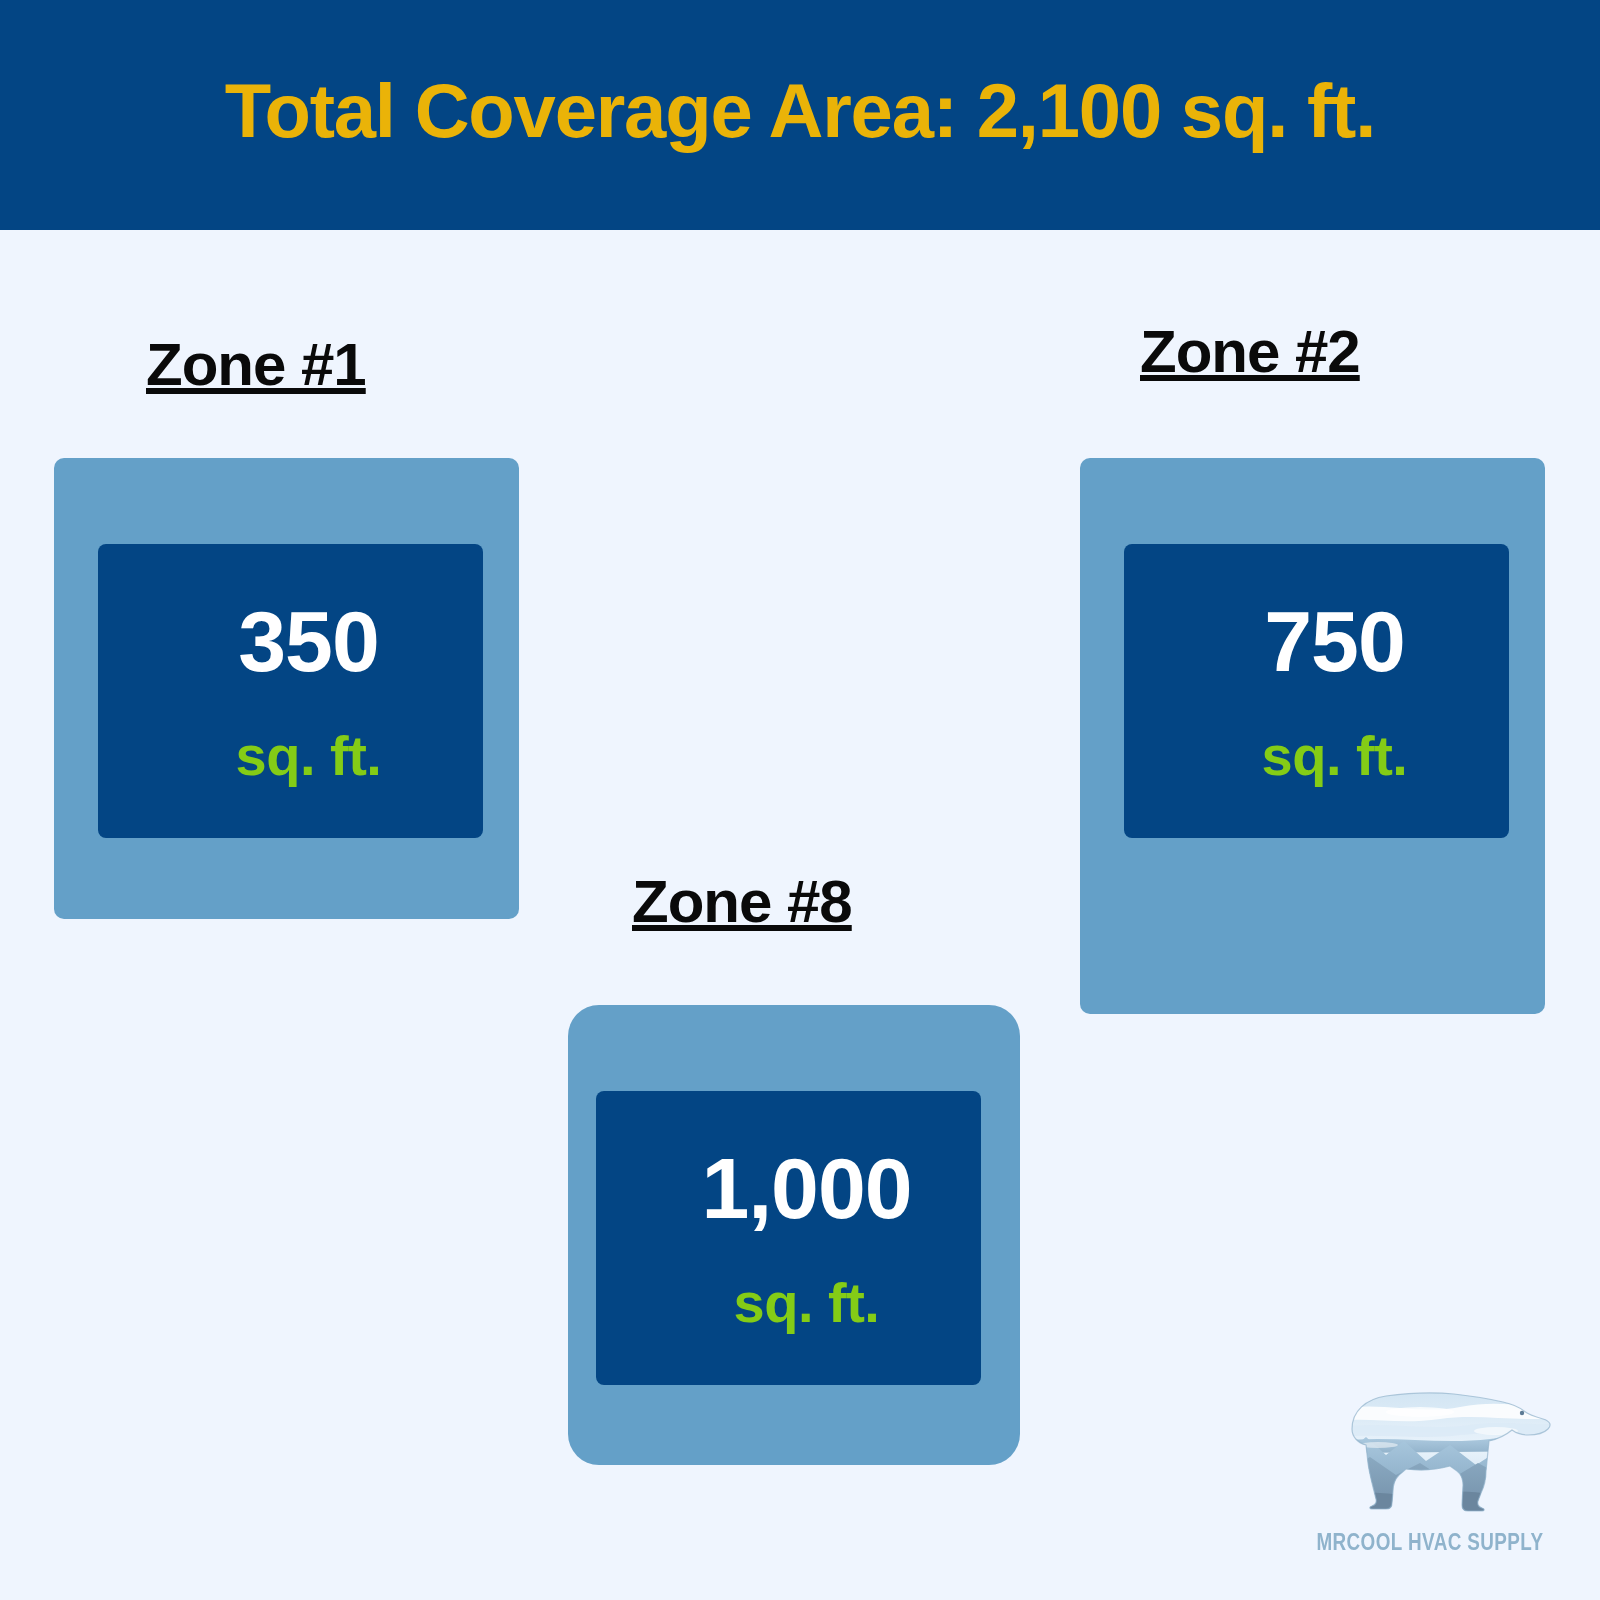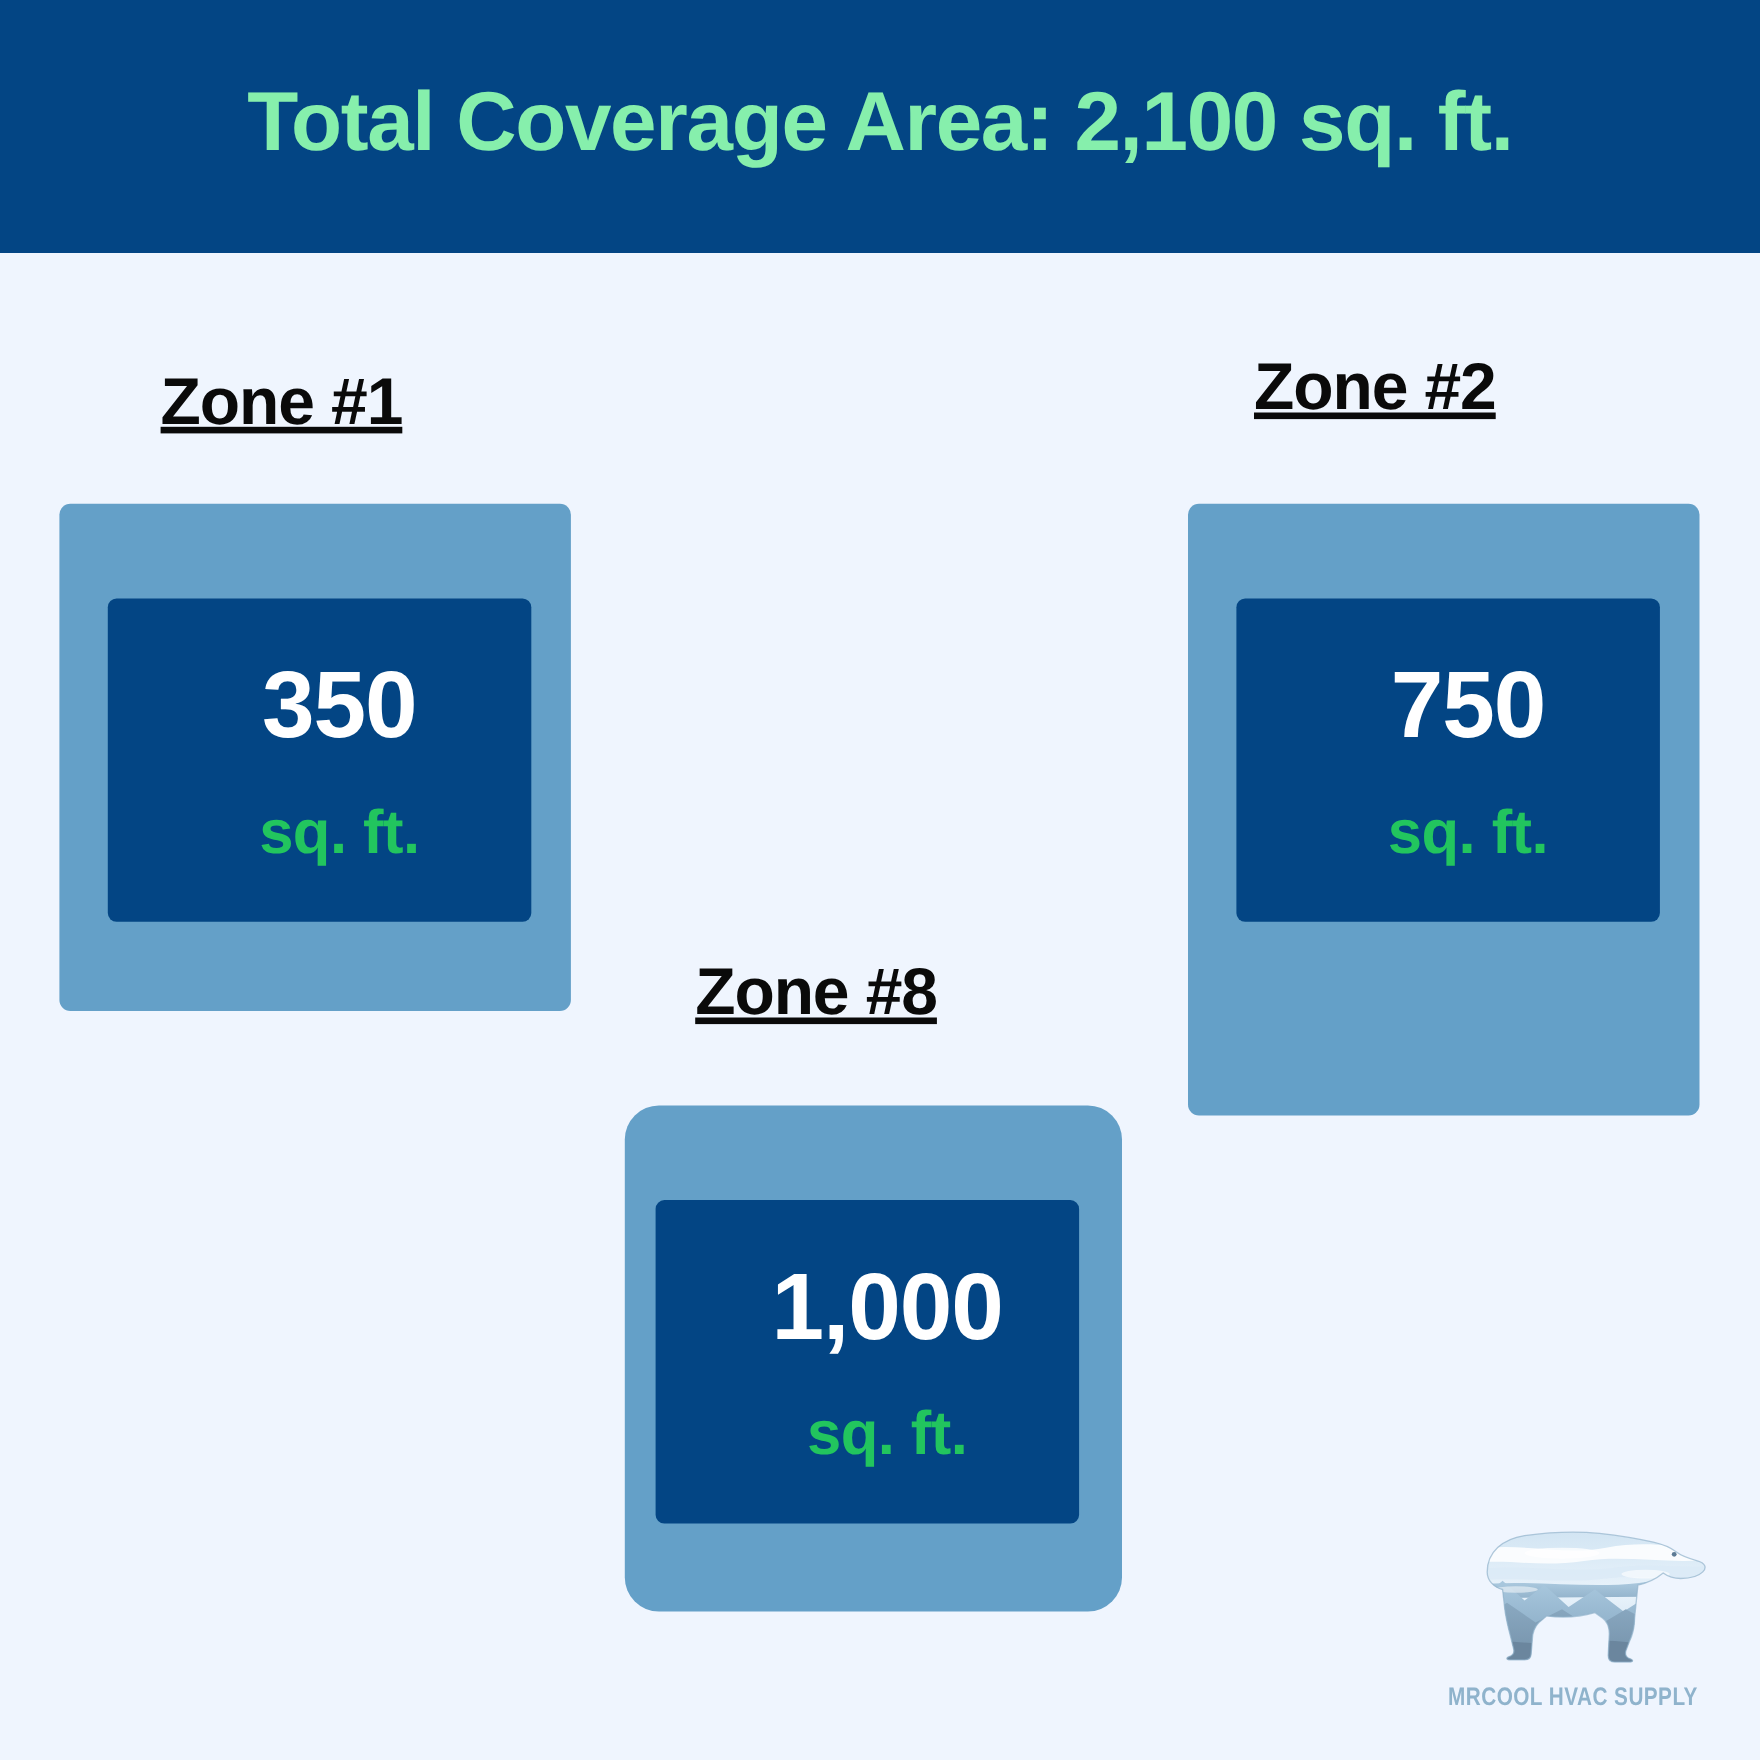--- a/index.html
+++ b/index.html
@@ -23,21 +23,21 @@
     width: 1600px;
     height: 230px;
     background: #034584;
     display: flex;
     align-items: center;
     justify-content: center;
     box-sizing: border-box;
     padding-bottom: 8px;
   }
   #header-title {
-    color: #86efac;
+    color: #eab308;
     font-size: 76px;
     font-weight: bold;
     letter-spacing: -1.2px;
     line-height: 1;
     white-space: nowrap;
     font-family: "Liberation Sans", sans-serif;
   }
 
   
   .zone-card {
@@ -59,21 +59,21 @@
   }
   .zone-value {
     color: #ffffff;
     font-size: 86px;
     font-weight: bold;
     line-height: 1;
     letter-spacing: -1px;
     white-space: nowrap;
   }
   .zone-unit {
-    color: #22c55e;
+    color: #84cc16;
     font-size: 56px;
     font-weight: bold;
     line-height: 1;
     letter-spacing: -0.5px;
     white-space: nowrap;
     margin-top: 44px;
   }
   .zone-label {
     position: absolute;
     color: #0a0a0a;

